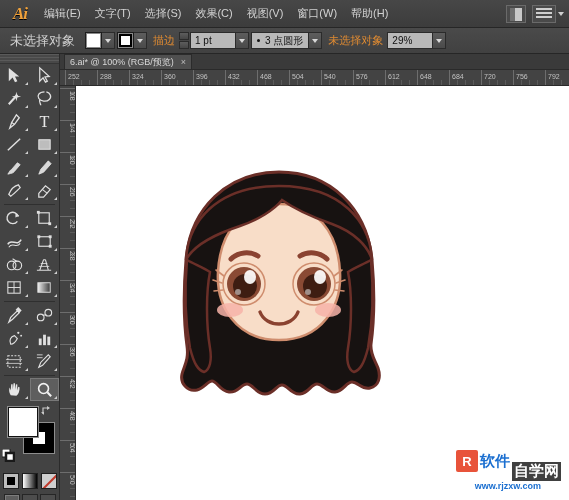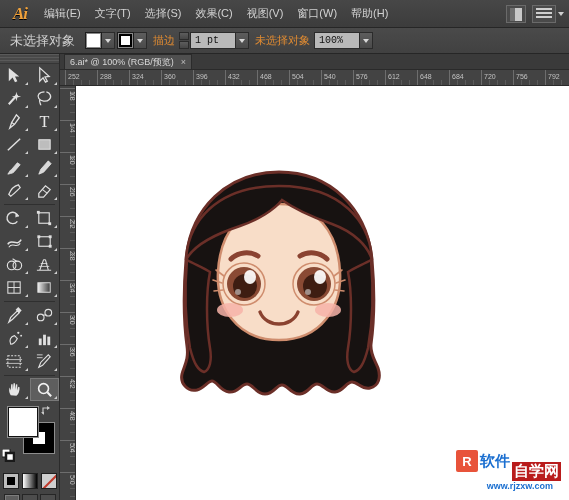--- a/index.html
+++ b/index.html
@@ -55,21 +55,21 @@
 
   
   .controlbar{
     position:absolute; left:0; top:28px; width:569px; height:26px;
     background:linear-gradient(#4a4a4a,#414141);
     border-bottom:1px solid #262626;
     display:flex; align-items:center; padding:0 4px;
   }
   .cb-label{ color:#d0d0d0; font-size:13px; margin:0 10px 0 6px; white-space:nowrap;}
   .cb-orange{ color:#e08b32; font-size:11px; margin:0 4px; white-space:nowrap;}
-  .swatch-group{ display:flex; align-items:flex-start; margin-right:2px;font-family:Liberation Mono, monospace; }
+  .swatch-group{ display:flex; align-items:flex-start; margin-right:2px; }
   .swatch{
     width:17px; height:17px; border:1px solid #1d1d1d;
     box-shadow:inset 0 0 0 1px #8a8a8a;
   }
   .swatch.fill{ background:#ffffff; }
   .swatch.stroke{
     background:#ffffff; position:relative; display:flex; align-items:center; justify-content:center;
   }
   .swatch.stroke::after{
     content:""; width:9px;height:9px; background:#ffffff; outline:2px solid #000;
@@ -202,24 +202,24 @@
     display:flex; align-items:center; gap:3px;
   }
   .wm-badge{
     width:22px;height:22px;background:#e8533a;color:#fff;
     display:flex;align-items:center;justify-content:center;
     font:bold 13px "Liberation Sans",sans-serif; border-radius:2px;
   }
   .wm-text1{ font:bold 15px "Liberation Sans",sans-serif; color:#1b6fd0; letter-spacing:0px;}
   .wm-text2{
     font:bold 15px "Liberation Sans",sans-serif; color:#fff;
-    background:#b91c1c; padding:0 2px;margin-top:21px;
+    background:#404040; padding:0 2px;margin-top:21px;
   }
   .wm-url{
-    position:absolute; right:8px; bottom:-1px;
+    position:absolute; right:20px; bottom:-1px;
     font:bold 9px "Liberation Sans",sans-serif; color:#1b6fd0;
     letter-spacing:0px;
     padding-left:47px;
   }
   .wm-wrap{ position:relative; padding-bottom:9px; }
 </style>
 </head>
 <body>
 
 <div id="app">
@@ -265,24 +265,33 @@
           <div></div>
           <div></div>
         </div>
       <div class="numfield">1 pt</div>
       <div class="mini-drop">
           <span class="tri"></span>
         </div>
     </div>
 
 
+    <div class="swatch-group">
+      <div class="textfield">
+        <span class="dotmark"></span>
+        <span>3 点圆形</span>
+      </div>
+      <div class="mini-drop">
+          <span class="tri"></span>
+        </div>
+    </div>
 
     <div class="cb-orange">未选择对象</div>
     <div class="swatch-group">
-      <div class="numfield">100%</div>
+      <div class="numfield">29%</div>
       <div class="mini-drop">
           <span class="tri"></span>
         </div>
     </div>
   </div>
 
   <div class="tabbar">
     <div class="doctab">
       <span>6.ai* @ 100% (RGB/预览)</span>
       <span class="x">×</span>

